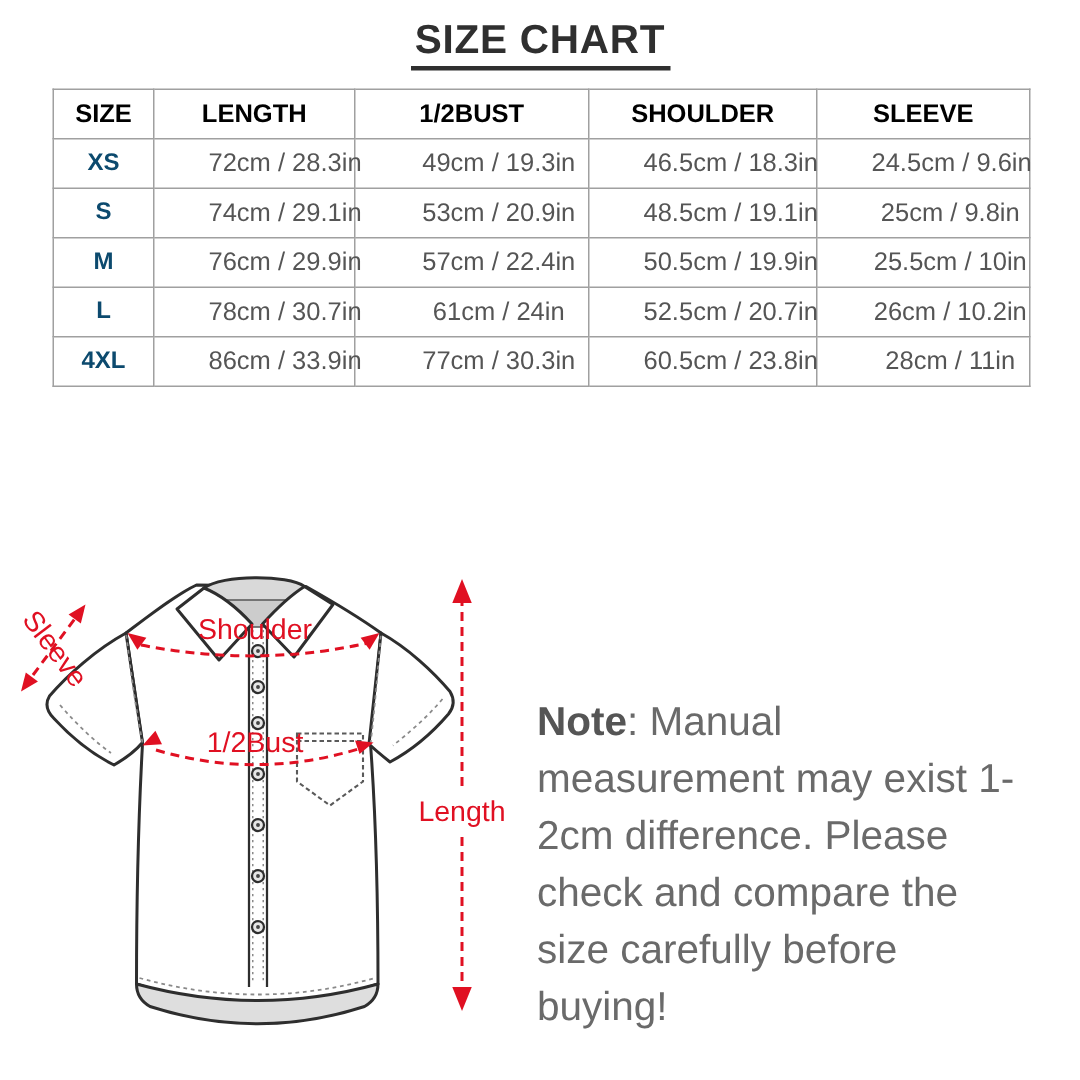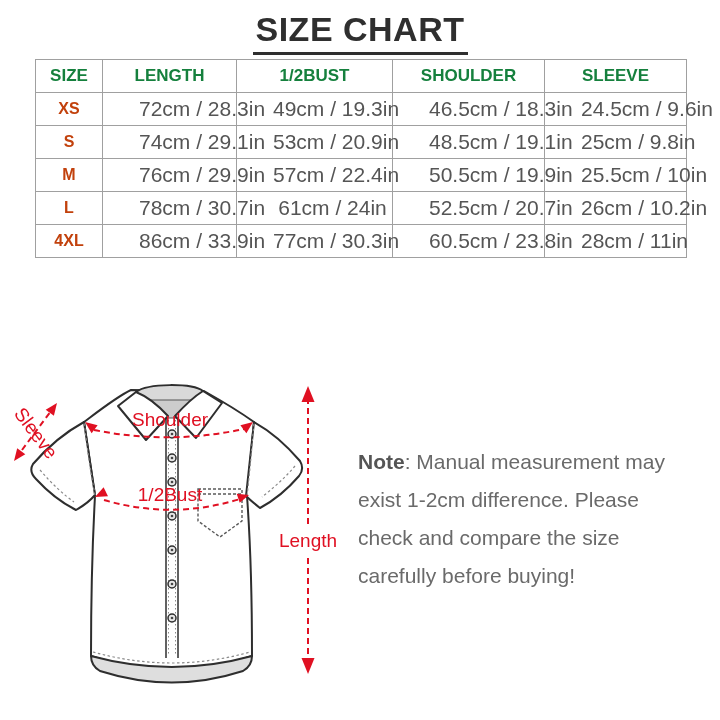--- a/index.html
+++ b/index.html
@@ -3,51 +3,51 @@
 <meta charset="utf-8">
 <style>
   html,body{margin:0;padding:0;}
   body{
     width:720px;height:720px;background:#ffffff;position:relative;
     font-family:"Liberation Sans", sans-serif;overflow:hidden;
   }
   .page{position:absolute;inset:0;}
   .title-wrap{position:absolute;top:12px;left:0;width:720px;text-align:center;}
   .title{
-    display:inline-block;font-size:34px;font-weight:bold;letter-spacing:.5px;
+    display:inline-block;font-size:27px;font-weight:bold;letter-spacing:.5px;
     color:var(--heading-dark,#2f2f2f);
     border-bottom:3px solid var(--heading-dark,#2f2f2f);
     padding:0 3px 4px 3px;line-height:1.05;
   }
   table.size-table{
     position:absolute;left:35px;top:59px;width:651px;
     border-collapse:collapse;table-layout:fixed;
   }
   .size-table th,.size-table td{
     border:1px solid var(--table-border,#a0a0a0);
     text-align:center;vertical-align:middle;padding:0;
     height:32px;white-space:nowrap;
   }
   .size-table th{
-    font-size:17px;font-weight:bold;color:#15803d;
-  }
-  .size-table td.size-cell{font-size:16px;font-weight:bold;color:#c2410c;}
-  .size-table td.val-cell{font-size:21px;font-weight:normal;color:var(--cell-text,#555);padding-left:36px;}
+    font-size:17px;font-weight:bold;color:#000000;
+  }
+  .size-table td.size-cell{font-size:16px;font-weight:bold;color:#0c4a6e;}
+  .size-table td.val-cell{font-size:17px;font-weight:normal;color:var(--cell-text,#555);padding-left:36px;}
   svg.diagram{position:absolute;left:0;top:360px;width:360px;height:360px;}
   .shirt-line{fill:#ffffff;stroke:var(--shirt-outline,#2e2e2e);stroke-width:2;stroke-linejoin:round;}
   .shirt-gray{fill:#d9d9d9;stroke:var(--shirt-outline,#2e2e2e);stroke-width:2;stroke-linejoin:round;}
   .stitch{fill:none;stroke:#8a8a8a;stroke-width:1.2;stroke-dasharray:2.5 2.5;}
   .pocket{fill:#ffffff;stroke:#5a5a5a;stroke-width:1.4;stroke-dasharray:3 2;}
   .shade{fill:#e8e8e8;stroke:none;}
   .red-line{fill:none;stroke:var(--annotation-red,#e01022);stroke-width:2;stroke-dasharray:6 4;}
   .red-fill{fill:var(--annotation-red,#e01022);stroke:none;}
   .red-text{fill:var(--annotation-red,#e01022);font-family:"Liberation Sans",sans-serif;font-size:19px;}
   .note{
-    position:absolute;left:358px;top:443px;width:330px;
-    font-size:21px;line-height:38px;color:var(--note-text,#6a6a6a);
+    position:absolute;left:358px;top:462px;width:330px;
+    font-size:27px;line-height:38px;color:var(--note-text,#6a6a6a);
   }
   .note .note-label{font-weight:bold;color:#555555;}
 </style>
 </head>
 <body>
 
 <div class="page">
 
   <div class="title-wrap">
     <span class="title">SIZE CHART</span>

